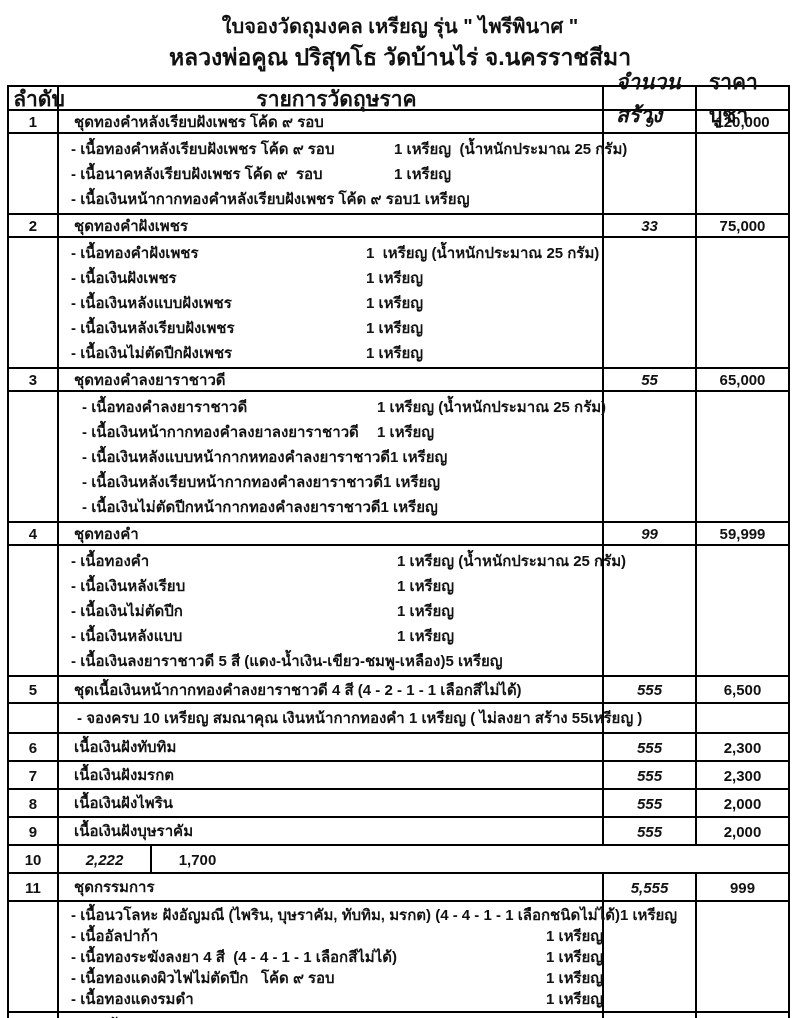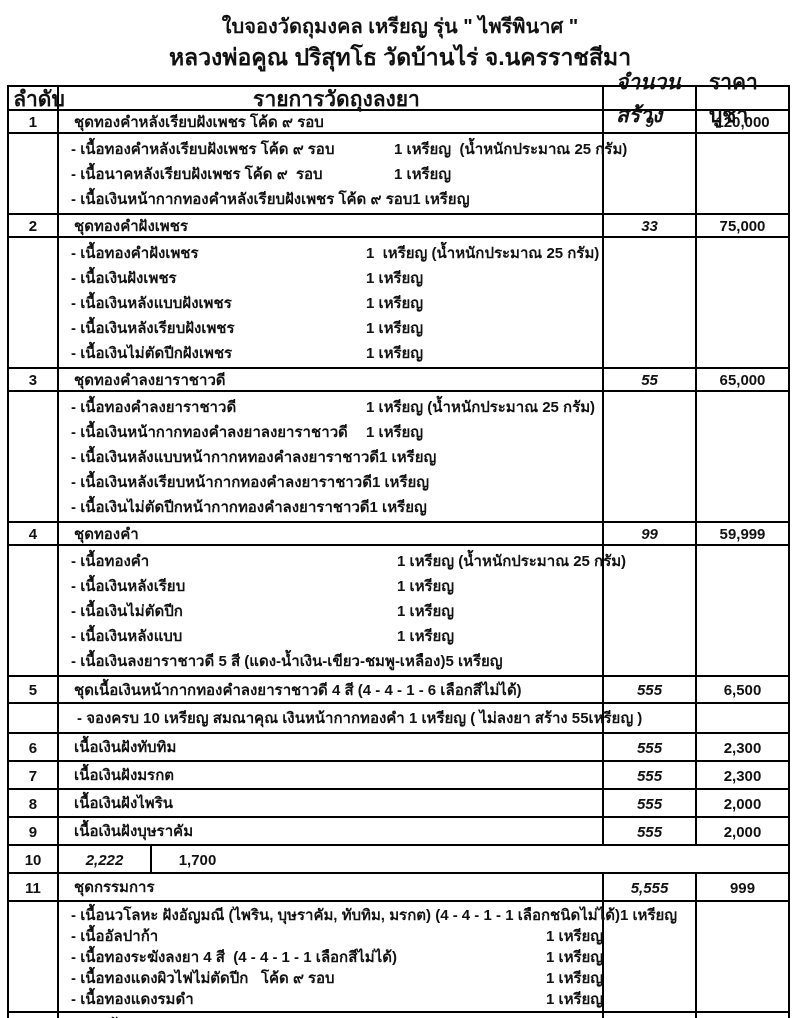--- a/index.html
+++ b/index.html
@@ -22,41 +22,41 @@
   .c-price{width:91px;justify-content:center;flex:0 0 auto;}
   .h24{height:24px}.h23{height:23px}.h27{height:27px}.h28{height:28px}.h22{height:22px}
   .hdr .td{justify-content:center;padding-left:12px;font-size:21px;}
   
   .sub{display:block;padding:2px 0;}
   .subline{display:flex;align-items:center;height:25px;padding-left:12px;white-space:pre;}
   .lbl{flex:0 0 auto;white-space:pre;}
   .qtytxt{flex:0 0 auto;white-space:pre;}
   .g1 .lbl{min-width:323px;}
   .g2 .lbl{min-width:295px;}
-  .g3 .lbl{min-width:295px;}
+  .g3 .lbl{min-width:295px;margin-left:11px;}
   .g4 .lbl{min-width:326px;}
   .g5 .subline{padding-left:18px;height:24px;}
   .g11 .lbl{min-width:475px;}
   .g11 .subline{height:21px;}
 </style>
 </head>
 <body>
 
 <div class="page">
 
   <div class="titles">
     <div class="t1">ใบจองวัดถุมงคล เหรียญ รุ่น " ไพรีพินาศ "</div>
     <div class="t2">หลวงพ่อคูณ ปริสุทโธ วัดบ้านไร่ จ.นครราชสีมา</div>
   </div>
 
   <div class="tbl">
 
     <div class="tr hdr h24">
       <div class="td c-no">ลำดับ</div>
-      <div class="td c-item">รายการวัดถุงลงยา</div>
+      <div class="td c-item">รายการวัดถุษราค</div>
       <div class="td c-qty">จำนวนสร้าง</div>
       <div class="td c-price">ราคาบูชา</div>
     </div>
 
     <div class="tr h23">
       <div class="td c-no">1</div>
       <div class="td c-item">ชุดทองคำหลังเรียบฝังเพชร โค้ด ๙ รอบ</div>
       <div class="td c-qty">9</div>
       <div class="td c-price">120,000</div>
     </div>
@@ -123,21 +123,21 @@
         <div class="subline"><span class="lbl">- เนื้อเงินไม่ตัดปีก</span><span class="qtytxt">1 เหรียญ</span></div>
         <div class="subline"><span class="lbl">- เนื้อเงินหลังแบบ</span><span class="qtytxt">1 เหรียญ</span></div>
         <div class="subline"><span class="lbl">- เนื้อเงินลงยาราชาวดี 5 สี (แดง-น้ำเงิน-เขียว-ชมพู-เหลือง)</span><span class="qtytxt">5 เหรียญ</span></div>
       </div>
       <div class="td c-qty"></div>
       <div class="td c-price"></div>
     </div>
 
     <div class="tr h27">
       <div class="td c-no">5</div>
-      <div class="td c-item">ชุดเนื้อเงินหน้ากากทองคำลงยาราชาวดี  4 สี  (4 - 4 - 1 - 6 เลือกสีไม่ได้)</div>
+      <div class="td c-item">ชุดเนื้อเงินหน้ากากทองคำลงยาราชาวดี  4 สี  (4 - 2 - 1 - 1 เลือกสีไม่ได้)</div>
       <div class="td c-qty">555</div>
       <div class="td c-price">6,500</div>
     </div>
     <div class="tr">
       <div class="td c-no"></div>
       <div class="td c-item sub g5">
         <div class="subline"><span class="lbl">- จองครบ 10 เหรียญ สมณาคุณ เงินหน้ากากทองคำ 1 เหรียญ ( ไม่ลงยา สร้าง 55เหรียญ )</span><span class="qtytxt"></span></div>
       </div>
       <div class="td c-qty"></div>
       <div class="td c-price"></div>

